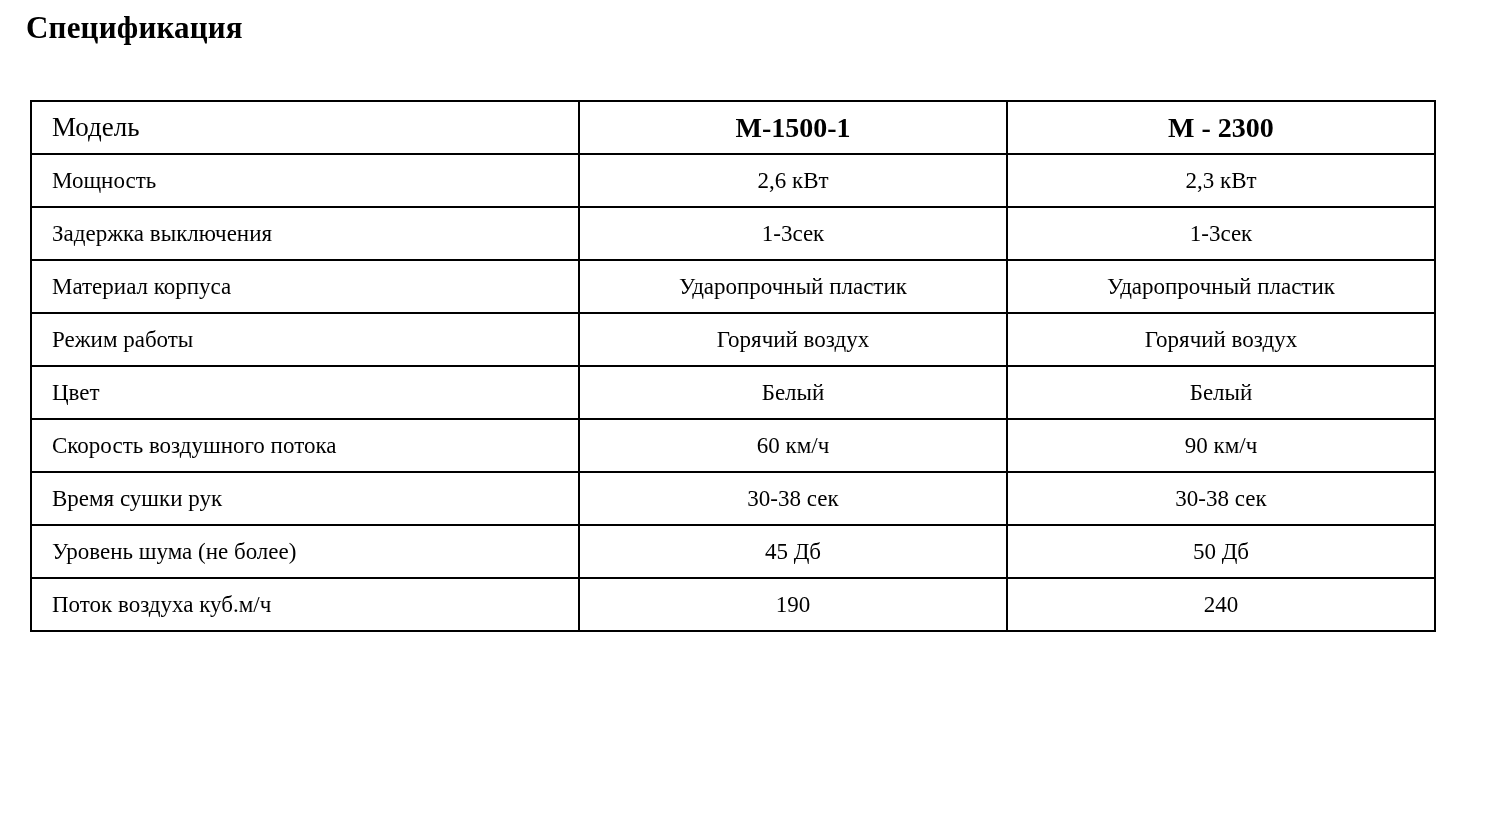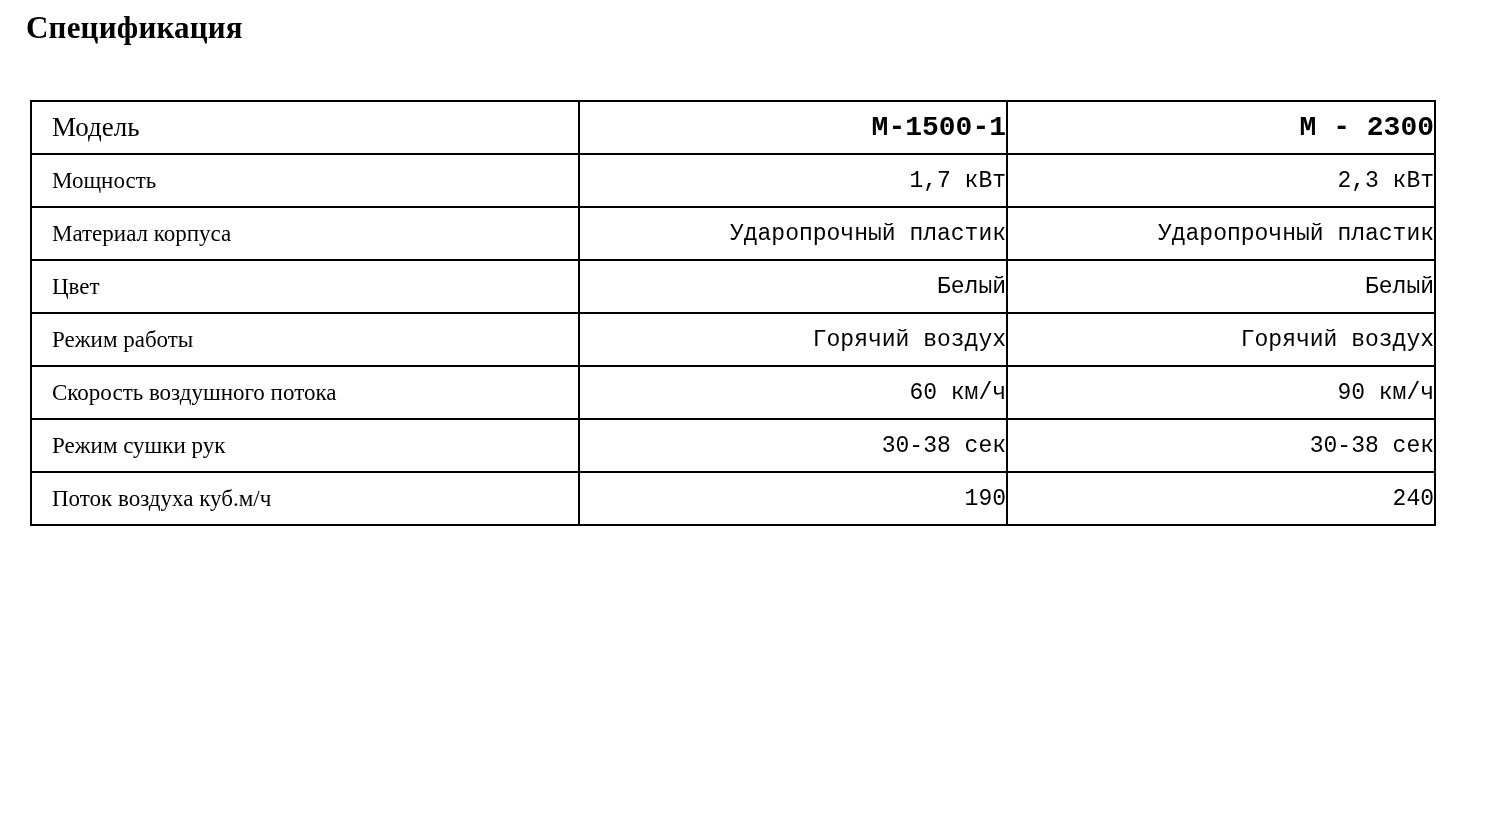--- a/index.html
+++ b/index.html
@@ -44,22 +44,21 @@
     height: 51px;
     font-size: 23px;
     padding: 0 0 0 0;
     vertical-align: middle;
   }
   .spec-table td.param {
     text-align: left;
     padding-left: 20px;
   }
   .spec-table td.val {
-    text-align: right;
-    font-family: Liberation Mono, monospace;
+    text-align: center;
   }
   .spec-table tr.head td {
     font-weight: bold;
     font-size: 28px;
   }
   .spec-table tr.head td.param {
     font-weight: normal;
     font-size: 27px;
   }
   .nowrap { white-space: nowrap; }
@@ -79,47 +78,57 @@
     </colgroup>
     <tbody>
       <tr class="head">
         <td class="param">Модель</td>
         <td class="val">М-1500-1</td>
         <td class="val">М - 2300</td>
       </tr>
 
       <tr>
         <td class="param">Мощность</td>
-        <td class="val nowrap">1,7 кВт</td>
+        <td class="val nowrap">2,6 кВт</td>
         <td class="val nowrap">2,3 кВт</td>
+      </tr>
+      <tr>
+        <td class="param">Задержка выключения</td>
+        <td class="val nowrap">1-3сек</td>
+        <td class="val nowrap">1-3сек</td>
       </tr>
       <tr>
         <td class="param">Материал корпуса</td>
         <td class="val nowrap">Ударопрочный пластик</td>
         <td class="val nowrap">Ударопрочный пластик</td>
       </tr>
       <tr>
+        <td class="param">Режим работы</td>
+        <td class="val nowrap">Горячий  воздух</td>
+        <td class="val nowrap">Горячий воздух</td>
+      </tr>
+      <tr>
         <td class="param">Цвет</td>
         <td class="val nowrap">Белый</td>
         <td class="val nowrap">Белый</td>
-      </tr>
-      <tr>
-        <td class="param">Режим работы</td>
-        <td class="val nowrap">Горячий  воздух</td>
-        <td class="val nowrap">Горячий воздух</td>
       </tr>
       <tr>
         <td class="param">Скорость воздушного потока</td>
         <td class="val nowrap">60 км/ч</td>
         <td class="val nowrap">90 км/ч</td>
       </tr>
       <tr>
-        <td class="param">Режим сушки рук</td>
+        <td class="param">Время сушки рук</td>
         <td class="val nowrap">30-38 сек</td>
         <td class="val nowrap">30-38 сек</td>
+      </tr>
+      <tr>
+        <td class="param">Уровень шума (не более)</td>
+        <td class="val nowrap">45 Дб</td>
+        <td class="val nowrap">50 Дб</td>
       </tr>
       <tr>
         <td class="param">Поток воздуха куб.м/ч</td>
         <td class="val nowrap">190</td>
         <td class="val nowrap">240</td>
       </tr>
     </tbody>
   </table>
 
 </div>

